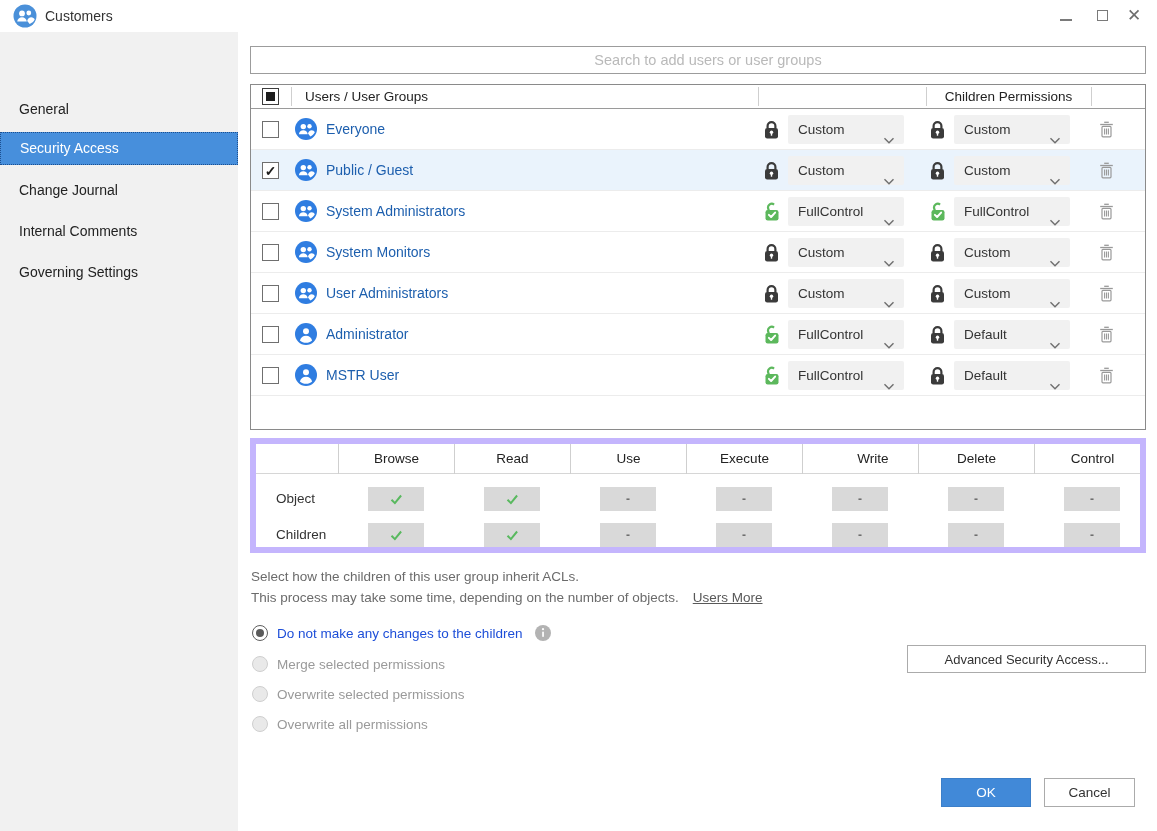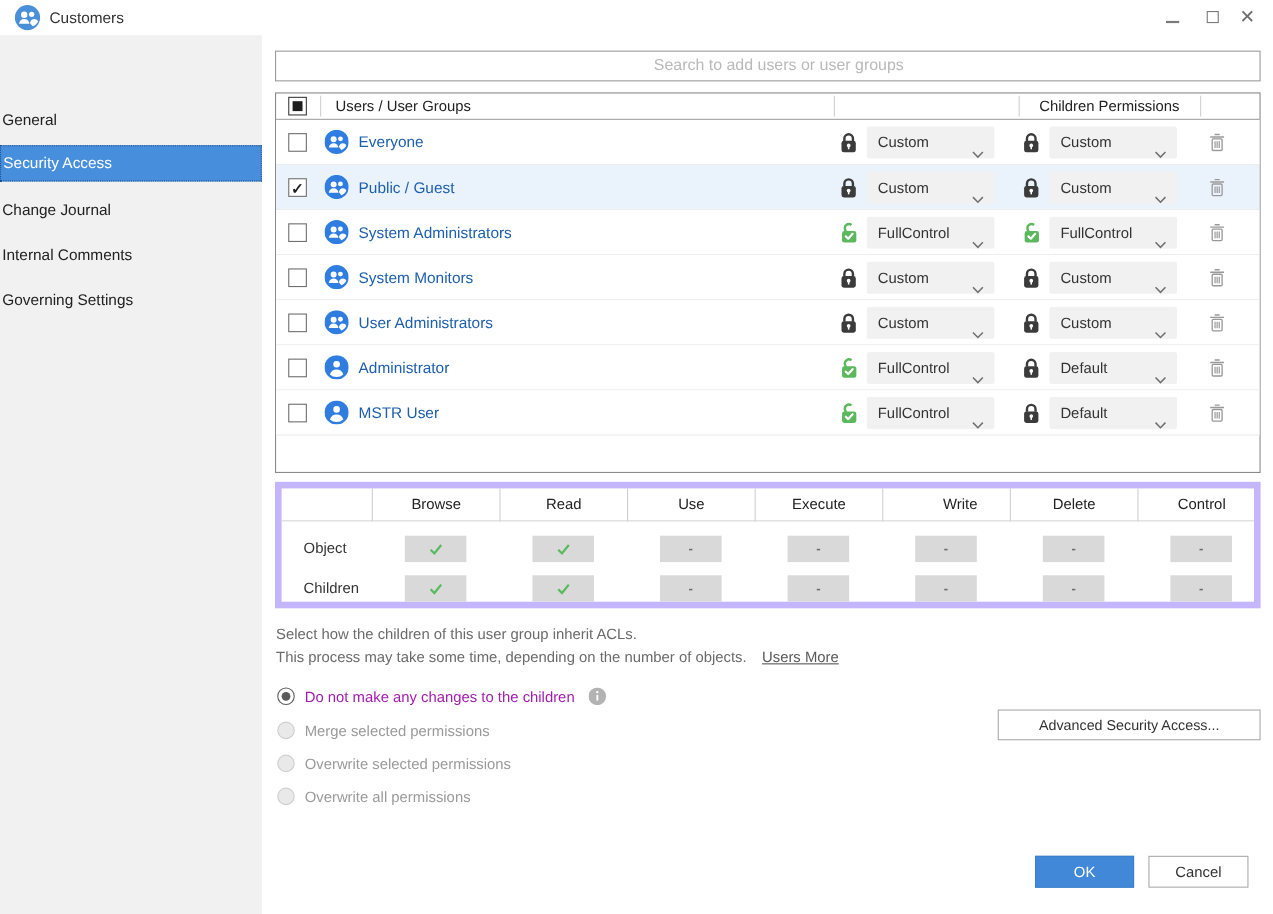--- a/index.html
+++ b/index.html
@@ -13,21 +13,21 @@
   .title-icon { position:absolute; left:13px; top:4px; width:24px; height:24px; }
   .title-text { position:absolute; left:45px; top:0; line-height:32px; font-size:14px; color:#333; }
   .win-btn { position:absolute; top:0; width:30px; height:31px; display:flex; align-items:center; justify-content:center; cursor:default; }
   .win-min { right:76px; } .win-max { right:40px; } .win-close { right:8px; }
   .min-glyph { width:12px; height:0; border-bottom:2px solid #7a7a7a; margin-top:8px; }
   .max-glyph { width:11px; height:11px; border:1.5px solid #7a7a7a; }
   .close-glyph { font-size:17px; color:#6e6e6e; line-height:1; }
   
   .sidebar { position:absolute; left:0; top:32px; width:238px; height:799px; background:#f1f1f1; }
   .side-item { position:absolute; left:0; width:238px; height:33px; line-height:33px;
-               padding-left:2px; font-size:14px; color:#222; cursor:pointer; }
+               padding-left:19px; font-size:14px; color:#222; cursor:pointer; }
   .side-item.selected { background:#478fdc; color:#fff; border:1px dotted #1c4f8f; line-height:31px; }
   
   .search-box { position:absolute; left:250px; top:46px; width:896px; height:28px;
                 border:1px solid #9c9c9c; background:#fff; text-align:center;
                 font-size:14.5px; color:#444; outline:none; font-family:"Liberation Sans",sans-serif;padding-left:20px; }
   .search-box::placeholder { color:#b9b9b9; opacity:1; }
   
   .users-table { position:absolute; left:250px; top:84px; width:896px; height:346px;
                  border:1px solid #8a8a8a; background:#fff; }
   .ut-header { position:relative; height:24px; border-bottom:1px solid #9a9a9a; font-size:13.5px; color:#222; }
@@ -65,21 +65,21 @@
   
   .desc { position:absolute; left:251px; font-size:13.5px; color:#6b6b6b; }
   .learn-more { color:#595959; text-decoration:underline; cursor:pointer; margin-left:14px; }
   .radio-row { position:absolute; left:252px; height:18px; display:flex; align-items:center; gap:9px;
                font-size:13.5px; }
   .radio { width:16px; height:16px; border-radius:50%; border:1.5px solid #8f8f8f; background:#fff;
            display:flex; align-items:center; justify-content:center; flex:0 0 auto; }
   .radio.on { border-color:#5e5e5e; }
   .radio.on .dot { width:8px; height:8px; border-radius:50%; background:#5a5a5a; }
   .radio.off-disabled { background:#e9e9e9; border-color:#cfcfcf; }
-  .radio-label { color:#a21caf; }
+  .radio-label { color:#1d4ed8; }
   .radio-row.disabled .radio-label { color:#9a9a9a; }
   .info-icon { margin-left:4px; display:flex; cursor:pointer; }
   .adv-btn { position:absolute; left:907px; top:645px; width:239px; height:28px; background:#fff;
              border:1px solid #ababab; font-size:13px; color:#333; cursor:pointer;
              font-family:"Liberation Sans",sans-serif; }
   .ok-btn { position:absolute; left:941px; top:778px; width:90px; height:29px; background:#4189d8;
             color:#fff; border:1px solid #3c7fc9; font-size:13.5px; cursor:pointer;
             font-family:"Liberation Sans",sans-serif; }
   .cancel-btn { position:absolute; left:1044px; top:778px; width:91px; height:29px; background:#fff;
             color:#333; border:1px solid #ababab; font-size:13.5px; cursor:pointer;

